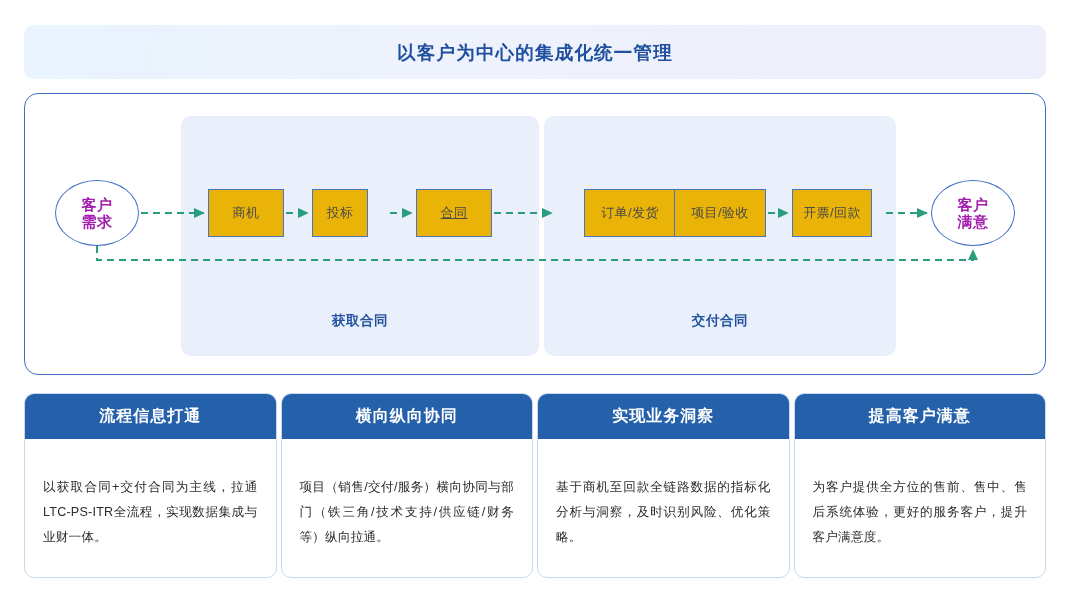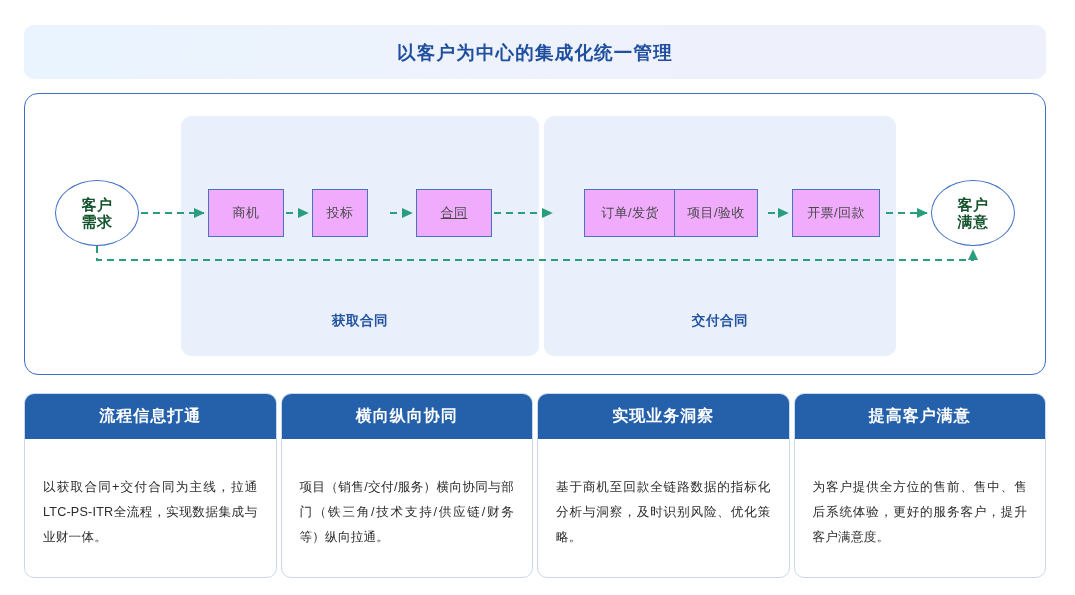--- a/index.html
+++ b/index.html
@@ -47,40 +47,40 @@
     letter-spacing: .6px;
   }
 
   
   .ellipse {
     position: absolute; width: 84px; height: 66px;
     border: 1.6px solid #3f6fc4; border-radius: 50%;
     background: #ffffff;
     display: flex; flex-direction: column;
     align-items: center; justify-content: center;
-    font-size: 15px; font-weight: bold; color: #14532d;
+    font-size: 15px; font-weight: bold; color: #a21caf;
     line-height: 1.16; letter-spacing: .5px;
   }
   .ellipse.left  { left: 30px;  top: 86px; }
   .ellipse.right { left: 906px; top: 86px; }
 
   
   .step {
     position: absolute; top: 95px; height: 48px;
-    border: 1.5px solid #4a73c0; background: #f0abfc;
+    border: 1.5px solid #4a73c0; background: #eab308;
     display: flex; align-items: center; justify-content: center;
     font-size: 13px; color: #4a4a4a; letter-spacing: .4px;
     white-space: nowrap;
   }
   .step.s1 { left: 183px; width: 76px; }
   .step.s2 { left: 287px; width: 56px; }
   .step.s3 { left: 391px; width: 76px; text-decoration: underline; }
   .step.s4 { left: 531px; width: 92px; margin-left: 28px; }
-  .step.s5 { left: 649px; width: 84px; }
-  .step.s6 { left: 767px; width: 88px; }
+  .step.s5 { left: 649px; width: 92px; }
+  .step.s6 { left: 767px; width: 80px; }
 
   
   .connectors {
     position: absolute; left: 0; top: 0;
     width: 1022px; height: 282px;
     pointer-events: none;
   }
 
   
   .cards {

